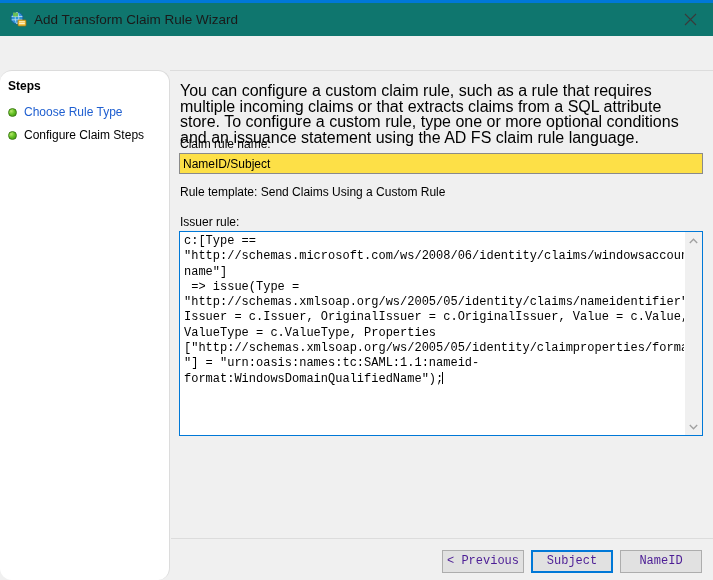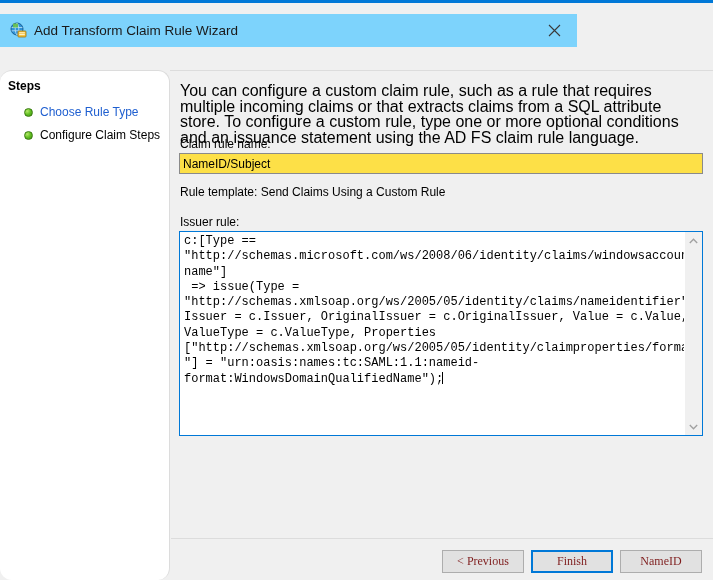--- a/index.html
+++ b/index.html
@@ -29,24 +29,24 @@
     position: absolute;
     top: 0; left: 0;
     width: 713px;
     height: 3px;
     background: #0078d7;
   }
 
   
   #titlebar {
     position: absolute;
-    top: 14px; left: 0;
-    width: 577px;
+    top: 3px; left: 0;
+    width: 713px;
     height: 33px;
-    background: #7dd3fc;
+    background: #0f766e;
   }
   #title-icon {
     position: absolute;
     left: 10px; top: 8px;
     width: 17px; height: 17px;
   }
   #title-text {
     position: absolute;
     left: 34px; top: 9px;
     font-size: 13.5px;
@@ -95,21 +95,21 @@
   }
   #steps-header {
     position: absolute;
     left: 8px; top: 8px;
     font-size: 12px;
     font-weight: bold;
     color: #000000;
   }
   .step-item {
     position: absolute;
-    left: 24px;
+    left: 8px;
     height: 16px;
     display: flex;
     align-items: center;
     gap: 7px;
     white-space: nowrap;
     text-align: center;
   }
   .step-bullet {
     width: 9px; height: 9px;
     border-radius: 50%;
@@ -245,23 +245,23 @@
     right: 11px; top: 550px;
     display: flex;
     gap: 7px;
   }
   .dlg-button {
     width: 82px;
     height: 23px;
     box-sizing: border-box;
     background: #e1e1e1;
     border: 1px solid #adadad;
-    font-family: Liberation Serif, serif;
-    font-size: 12px;
-    color: #7f1d1d;
+    font-family: Liberation Mono, monospace;
+    font-size: 12px;
+    color: #4c1d95;
     cursor: pointer;
     padding: 0;
     line-height: 21px;
     text-align: center;
   }
   .dlg-button.default {
     border: 2px solid #0078d7;
     line-height: 19px;
   }
 </style>
@@ -347,17 +347,17 @@
         </div>
       </div>
 
     </div>
   </div>
 
   <div id="footer-separator"></div>
 
   <div id="footer-buttons">
     <button class="dlg-button">&lt; Previous</button>
-    <button class="dlg-button default">Finish</button>
+    <button class="dlg-button default">Subject</button>
     <button class="dlg-button">NameID</button>
   </div>
 
 </div>
 
 </body></html>

